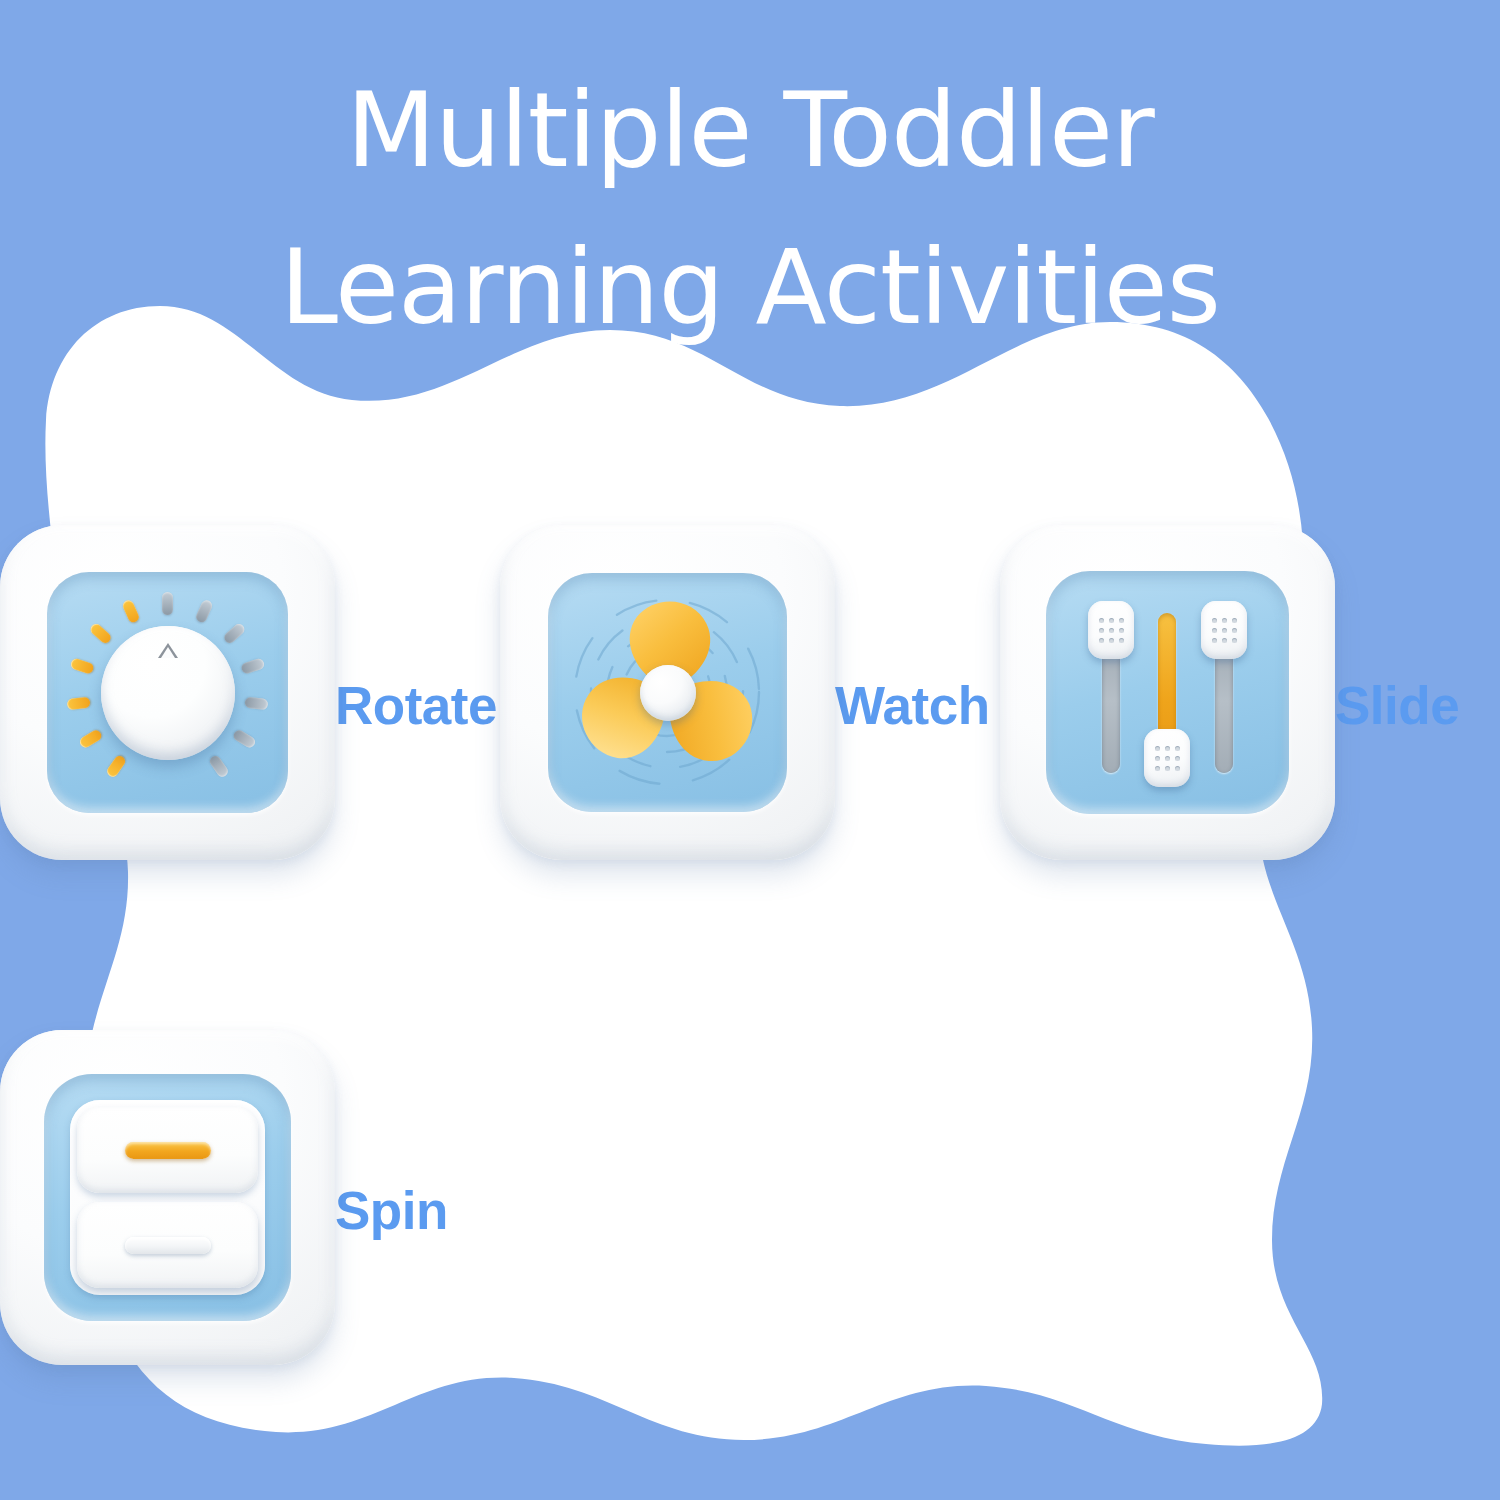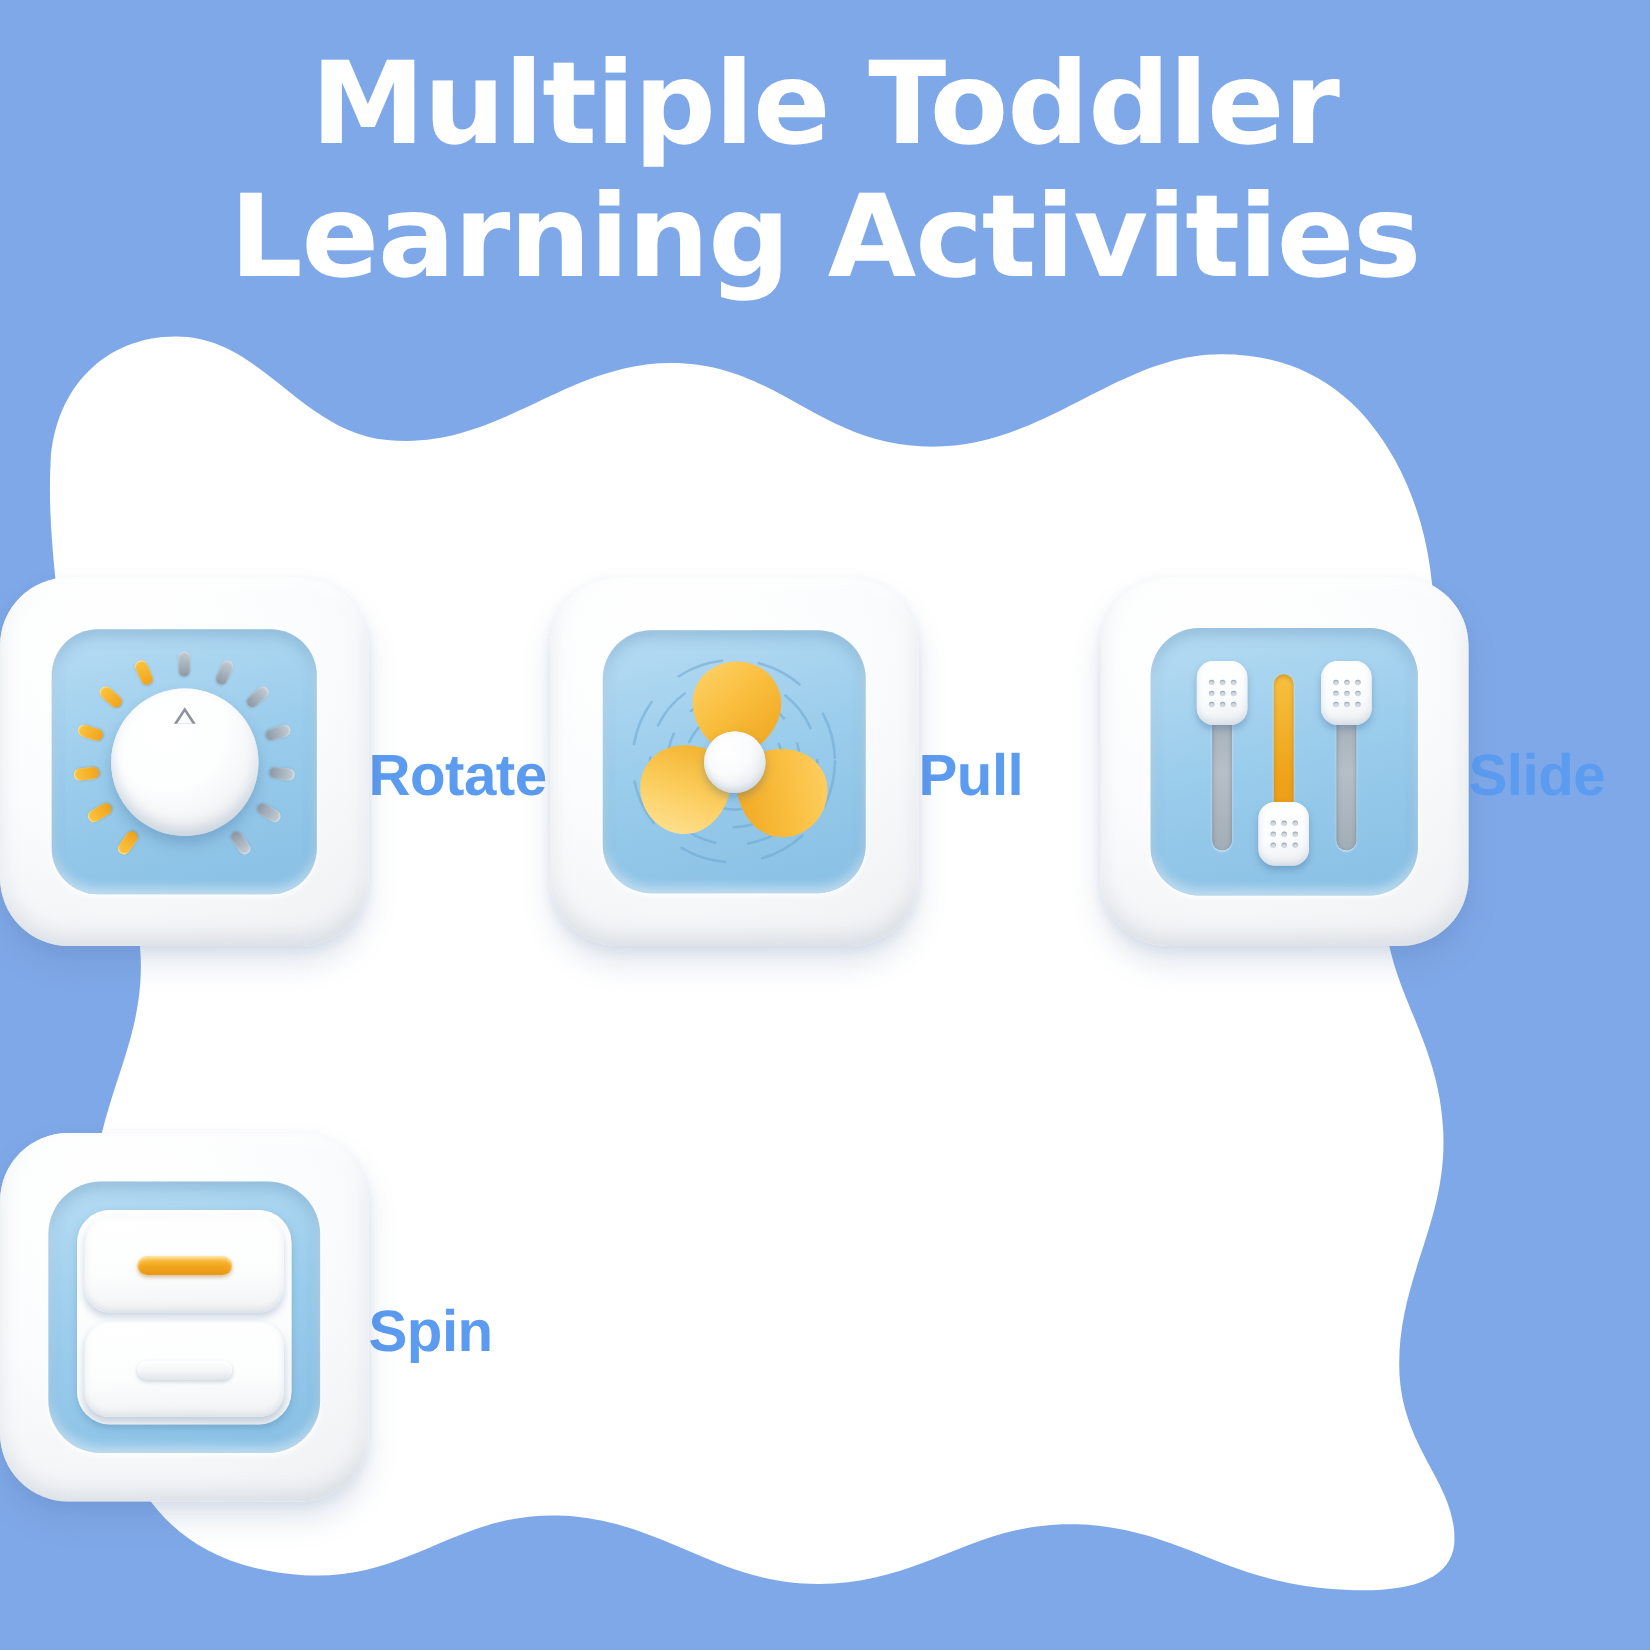--- a/index.html
+++ b/index.html
@@ -14,25 +14,26 @@
 
   
   #title-block{
     position:absolute;top:34px;left:0;width:1500px;
     text-align:center;
     z-index:5;
   }
   .title-line{
     color:#FFFFFF;
     font-size:104px;
-    font-weight:bold;
+    font-weight:normal;
     line-height:1.16;
     letter-spacing:-1px;
     font-family:"DejaVu Sans","Liberation Sans",sans-serif;
     white-space:nowrap;
+    margin-top:36px;
   }
 
   
   #card-shape{
     position:absolute;left:0;top:0;width:1500px;height:1500px;
     z-index:1;
   }
 
   
   #activity-grid{
@@ -368,21 +369,21 @@
               <path d="M -6 -10 C -26 -34, -28 -66, -6 -82 C 18 -98, 54 -84, 58 -54 C 62 -26, 34 -6, 10 -4 Z" fill="url(#bladeGrad)"></path>
             </g>
             <g transform="rotate(222)">
               <path d="M -6 -10 C -26 -34, -28 -66, -6 -82 C 18 -98, 54 -84, 58 -54 C 62 -26, 34 -6, 10 -4 Z" fill="url(#bladeGrad2)"></path>
             </g>
           </g>
         </svg>
         <div class="t4-hub"></div>
       </div>
     </div>
-    <div class="tile-label">Pull</div>
+    <div class="tile-label">Watch</div>
   </div>
 
   <div class="activity-cell">
     <div class="tile">
       <div class="inset t5-panel">
         <div class="slider" style="left:42px;">
           <div class="track"></div>
           <div class="knob top">
             <span class="knob-dots">
                 <i></i>

